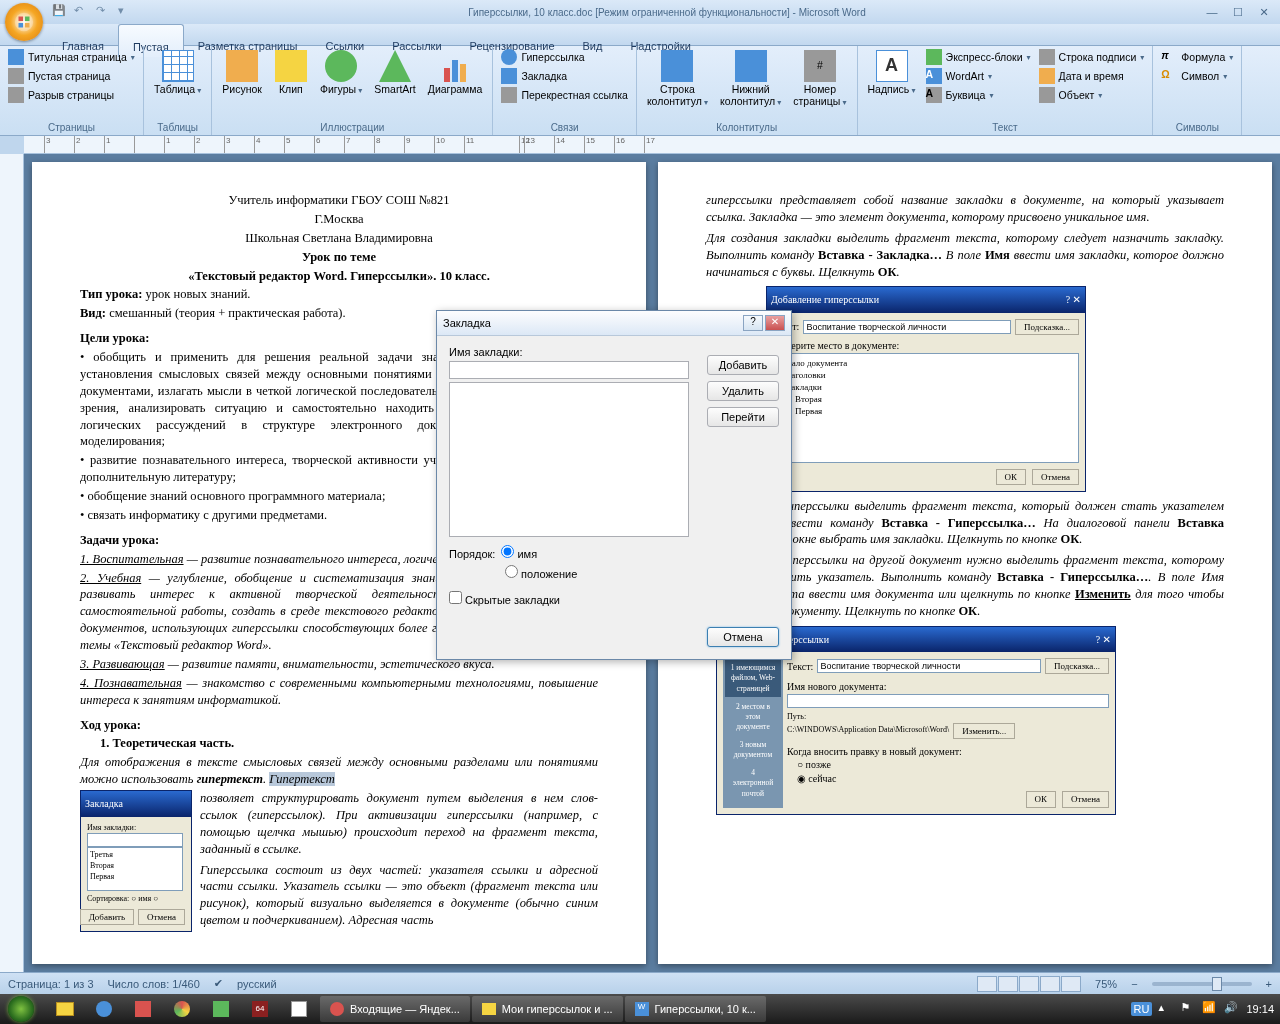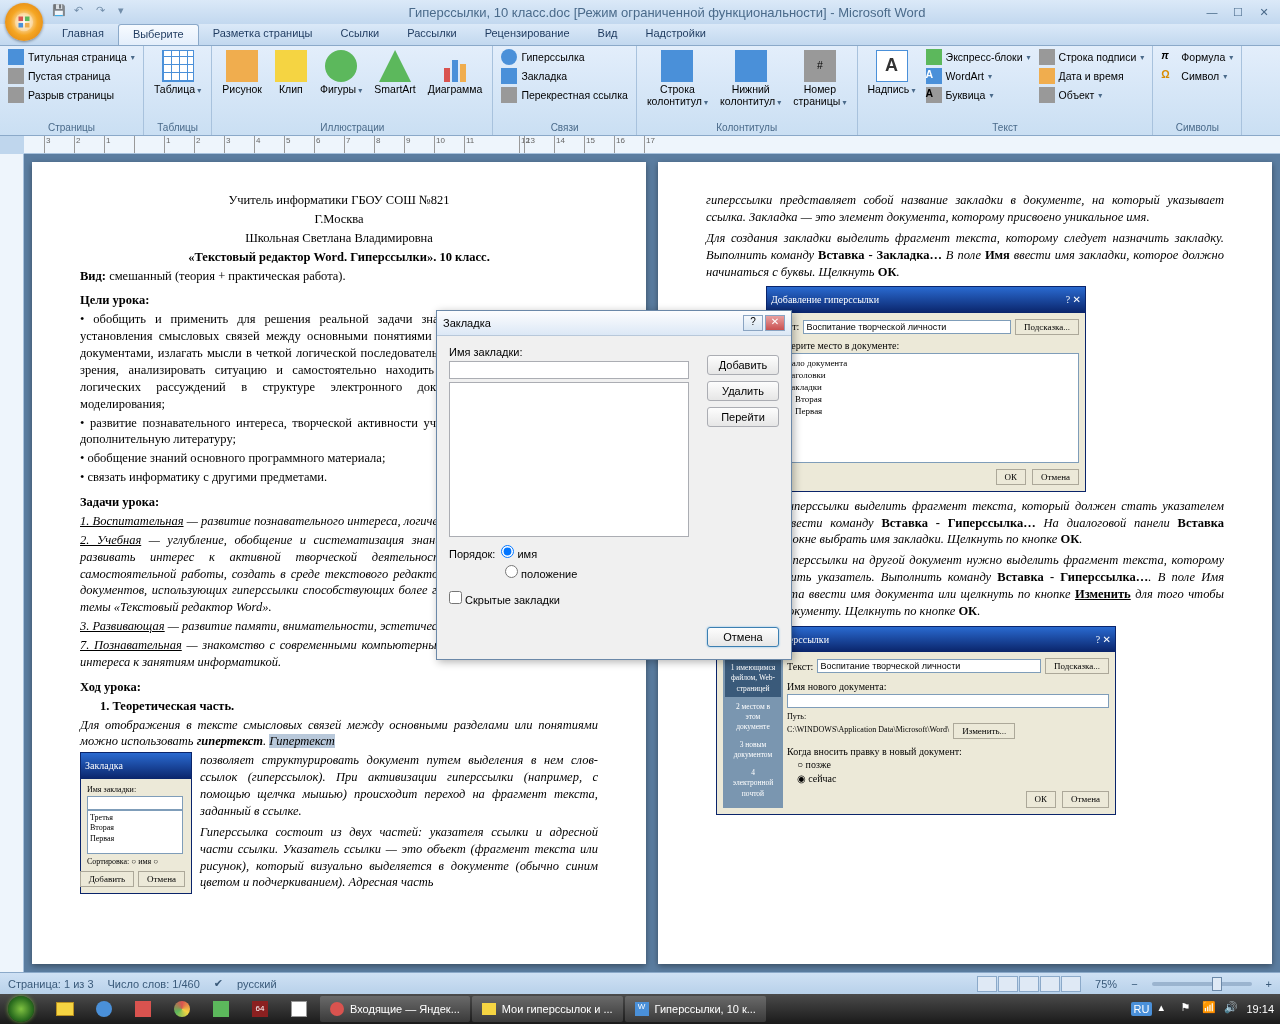--- a/index.html
+++ b/index.html
@@ -4,27 +4,27 @@
 <style>
 * { margin:0; padding:0; box-sizing:border-box; }
 body { font-family:"Segoe UI",Tahoma,sans-serif; font-size:11px; background:#bfd6ed; width:1280px; height:1024px; overflow:hidden; position:relative; }
 
 
 .titlebar { height:24px; background:linear-gradient(#dbe9f8,#c2d8ef); display:flex; align-items:center; padding:0 4px; color:#4a6a8a; }
 .office-btn { width:38px; height:38px; border-radius:50%; background:radial-gradient(#fff,#f5a623,#d87b10); position:absolute; top:3px; left:5px; z-index:5; box-shadow:0 1px 3px rgba(0,0,0,.4); display:flex; align-items:center; justify-content:center; }
 .office-btn svg { width:22px; height:22px; }
 .qat { margin-left:48px; display:flex; gap:6px; }
 .qat-item { width:16px; height:16px; opacity:.7; }
-.win-title { flex:1; text-align:center; font-size:13px; }
+.win-title { flex:1; text-align:center; font-size:10px; }
 .win-ctrl { display:flex; gap:2px; }
 .win-ctrl span { width:24px; height:16px; display:flex; align-items:center; justify-content:center; color:#4a6a8a; }
 
 
 .tabs { height:22px; background:linear-gradient(#dbe9f8,#c2d8ef); display:flex; padding-left:48px; border-bottom:1px solid #8ba9c9; }
-.tab { padding:3px 14px; color:#1e3a5f; cursor:default; border-radius:3px 3px 0 0; }
+.tab { padding:16px 14px; color:#1e3a5f; cursor:default; border-radius:3px 3px 0 0; }
 .tab.active { background:linear-gradient(#f7fbff,#e3eefb); border:1px solid #8ba9c9; border-bottom:none; }
 
 
 .ribbon { height:90px; background:linear-gradient(#e3eefb,#cadff3); display:flex; border-bottom:1px solid #8ba9c9; }
 .rgroup { border-right:1px solid #a8c2dd; padding:2px 6px 0; display:flex; flex-direction:column; }
 .rgroup-body { flex:1; display:flex; align-items:flex-start; gap:4px; }
 .rgroup-label { text-align:center; font-size:10px; color:#4a6a8a; padding:2px 0; }
 .rbtn-lg { display:flex; flex-direction:column; align-items:center; gap:2px; padding:2px 4px; min-width:42px; }
 .rbtn-lg .ico { width:32px; height:32px; display:flex; align-items:center; justify-content:center; }
 .rbtn-lg span { font-size:10.5px; text-align:center; line-height:1.1; }
@@ -114,21 +114,21 @@
   <div class="win-title">Гиперссылки, 10 класс.doc [Режим ограниченной функциональности] - Microsoft Word</div>
   <div class="win-ctrl">
     <span>—</span>
     <span>☐</span>
     <span>✕</span>
   </div>
 </div>
 
 <div class="tabs">
   <div class="tab">Главная</div>
-  <div class="tab active">Выберите</div>
+  <div class="tab active">Пустая</div>
   <div class="tab">Разметка страницы</div>
   <div class="tab">Ссылки</div>
   <div class="tab">Рассылки</div>
   <div class="tab">Рецензирование</div>
   <div class="tab">Вид</div>
   <div class="tab">Надстройки</div>
 </div>
 
 <div class="ribbon">
 
@@ -315,32 +315,34 @@
   </div>
 
 <div class="workspace">
   <div class="ruler-v"></div>
   <div class="pages">
 
     <div class="page">
       <p class="center">Учитель информатики ГБОУ СОШ №821</p>
       <p class="center">Г.Москва</p>
       <p class="center">Школьная Светлана Владимировна</p>
+      <p class="center b">Урок по теме</p>
       <p class="center b">«Текстовый редактор Word. Гиперссылки». 10 класс.</p>
+      <p><span class="b">Тип урока:</span> <span>урок новых знаний.</span></p>
       <p><span class="b">Вид:</span> <span>смешанный (теория + практическая работа).</span></p>
       <p class="b" style="margin-top:8px">Цели урока:</p>
       <p>• обобщить и применить для решения реальной задачи знания о способах и методах установления смысловых связей между основными понятиями и связей между различными документами, излагать мысли в четкой логической последовательности, отстаивать свою точку зрения, анализировать ситуацию и самостоятельно находить ответы на вопросы путем логических рассуждений в структуре электронного документа, развивать навыки моделирования;</p>
       <p>• развитие познавательного интереса, творческой активности учащихся, умения использовать дополнительную литературу;</p>
       <p>• обобщение знаний основного программного материала;</p>
       <p>• связать информатику с другими предметами.</p>
       <p class="b" style="margin-top:8px">Задачи урока:</p>
       <p class="i"><span class="u">1. Воспитательная</span><span> — развитие познавательного интереса, логического мышления.</span></p>
       <p class="i"><span class="u">2. Учебная</span><span> — углубление, обобщение и систематизация знаний по изучаемой программе, развивать интерес к активной творческой деятельности, сформировать навыки самостоятельной работы, создать в среде текстового редактора компьютера электронных документов, использующих гиперссылки способствующих более глубокого и прочного освоения темы «Текстовый редактор Word».</span></p>
       <p class="i"><span class="u">3. Развивающая</span><span> — развитие памяти, внимательности, эстетического вкуса.</span></p>
-      <p class="i"><span class="u">7. Познавательная</span><span> — знакомство с современными компьютерными технологиями, повышение интереса к занятиям информатикой.</span></p>
+      <p class="i"><span class="u">4. Познавательная</span><span> — знакомство с современными компьютерными технологиями, повышение интереса к занятиям информатикой.</span></p>
       <p class="b" style="margin-top:8px">Ход урока:</p>
       <p class="b" style="padding-left:20px">1. Теоретическая часть.</p>
       <p class="i"><span>Для отображения в тексте смысловых связей между основными разделами или понятиями можно использовать </span><span class="b">гипертекст</span><span>. </span><span style="background:#b8c8da">Гипертекст</span></p>
       <div style="display:flex;gap:8px;align-items:flex-start">
         <div class="xp-win" style="width:112px">
           <div class="xp-title">
               <span>Закладка</span>
             </div>
           <div class="xp-body">
             <div style="font-size:8px">Имя закладки:</div>

